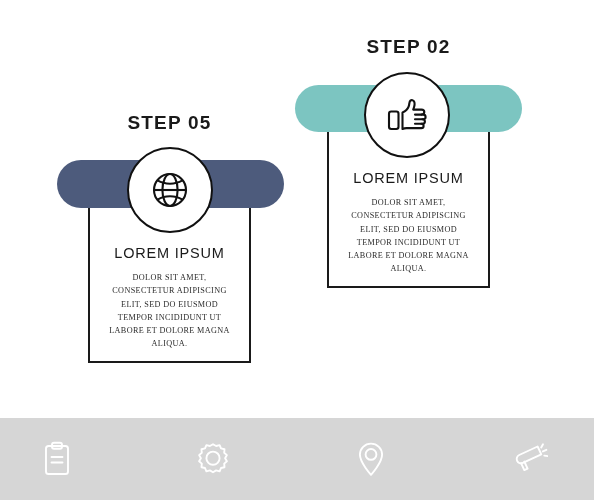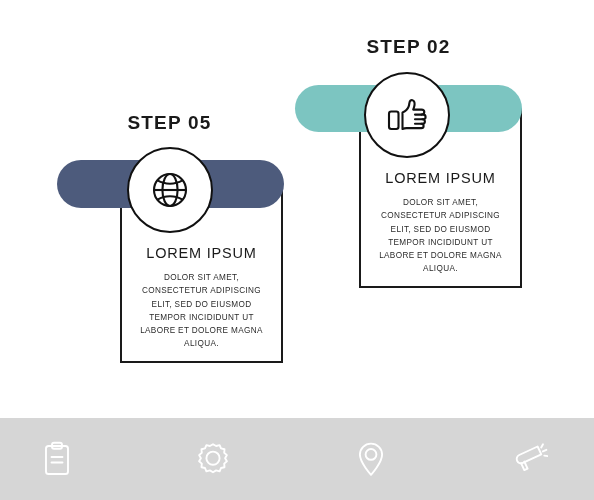--- a/index.html
+++ b/index.html
@@ -40,41 +40,40 @@
     white-space: nowrap;
     text-align: center;
   }
 
   .card {
     position: absolute;
     border: 2px solid #1a1a1a;
     border-top: none;
     background: transparent;
     box-sizing: border-box;
-    margin-left: 32px;
   }
 
   .card-inner {
     position: absolute;
     left: 0;
     right: 0;
     text-align: center;
   }
 
   .card-heading {
     font-family: "Liberation Sans", sans-serif;
     font-size: 14.5px;
     font-weight: 400;
     letter-spacing: 0.8px;
     color: #1a1a1a;
     margin: 0 0 10px 0;
   }
 
   .card-body {
-    font-family: Liberation Sans, sans-serif;
+    font-family: Liberation Serif, serif;
     font-size: 8.2px;
     font-weight: 400;
     letter-spacing: 0.35px;
     line-height: 1.62;
     color: #2b2b2b;
     margin: 0;
     padding: 0 14px;
   }
 
   

